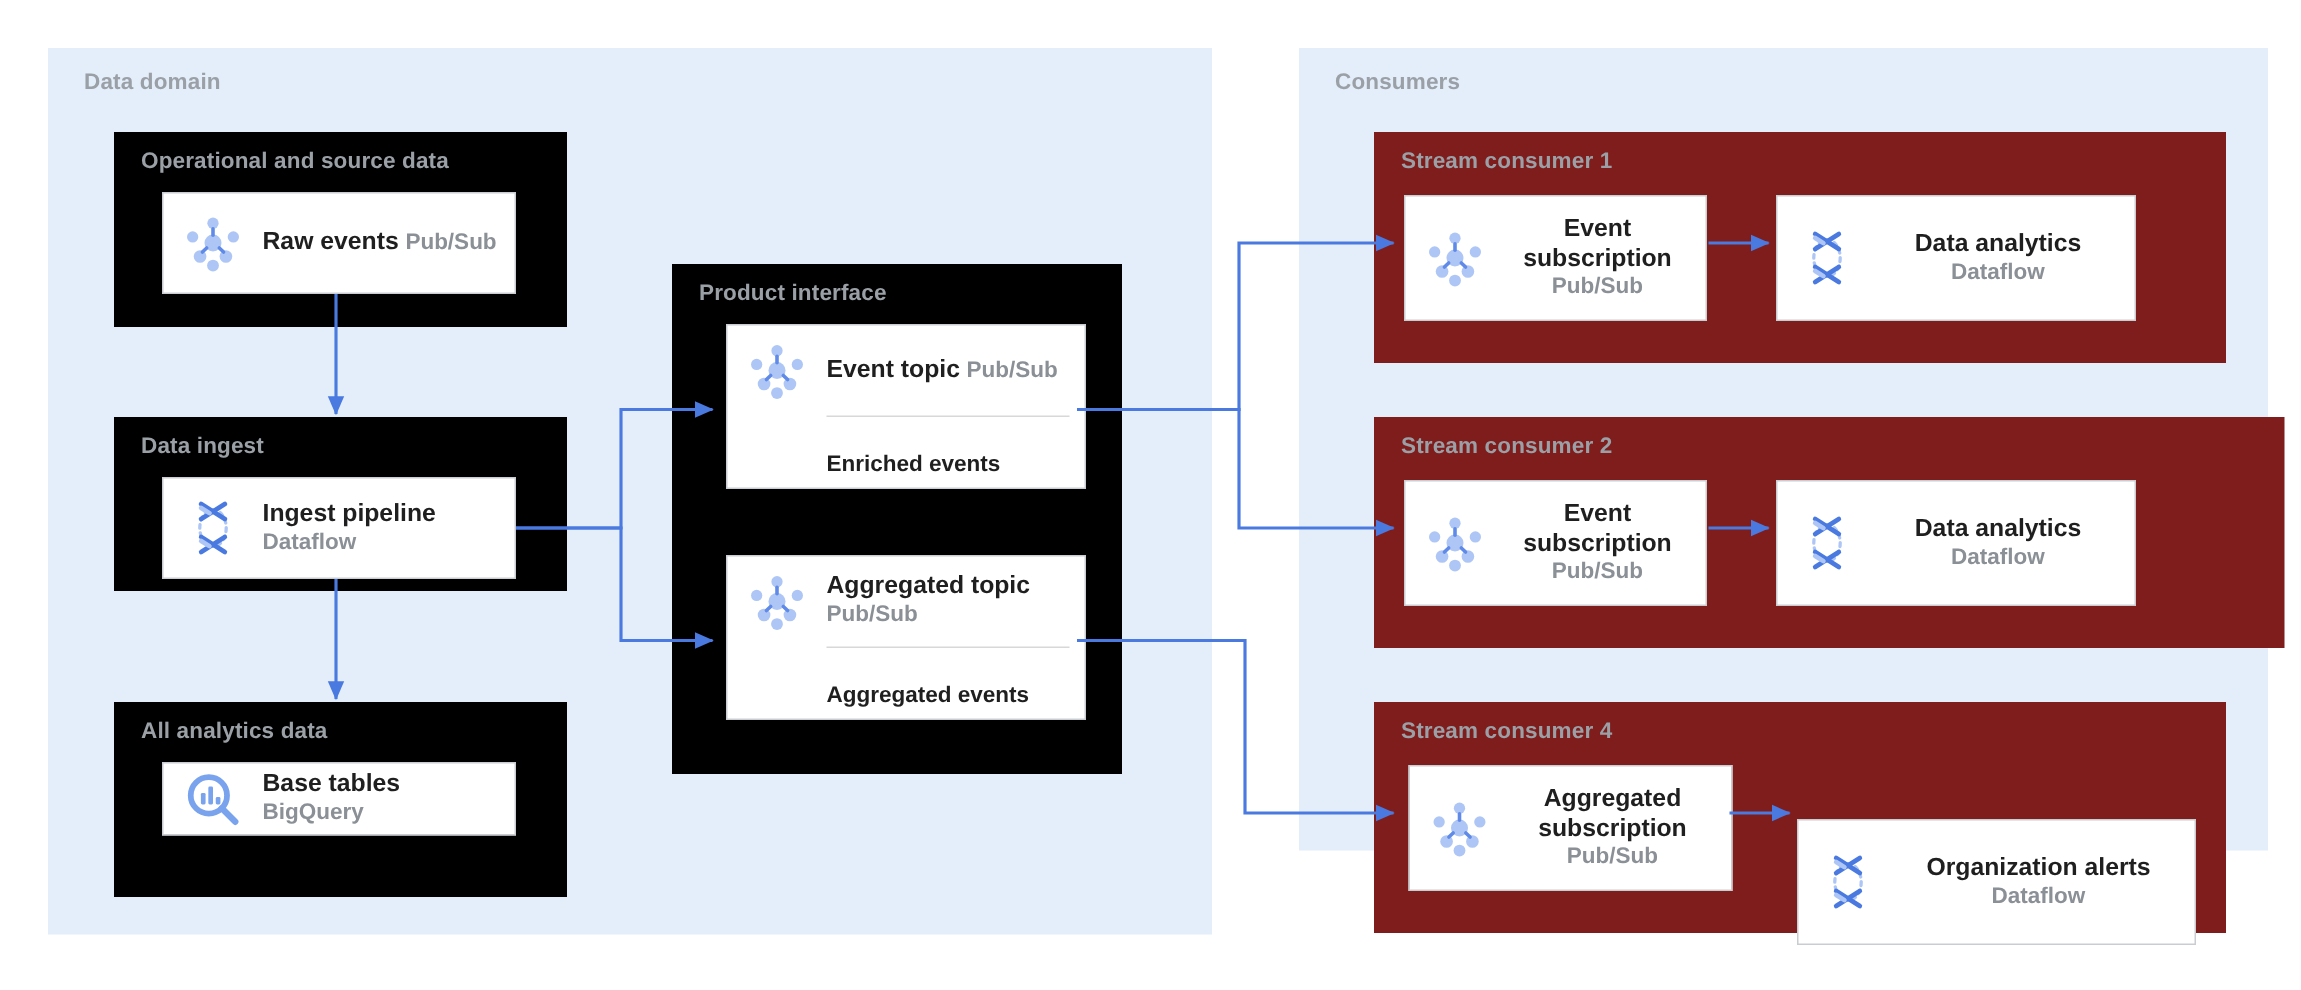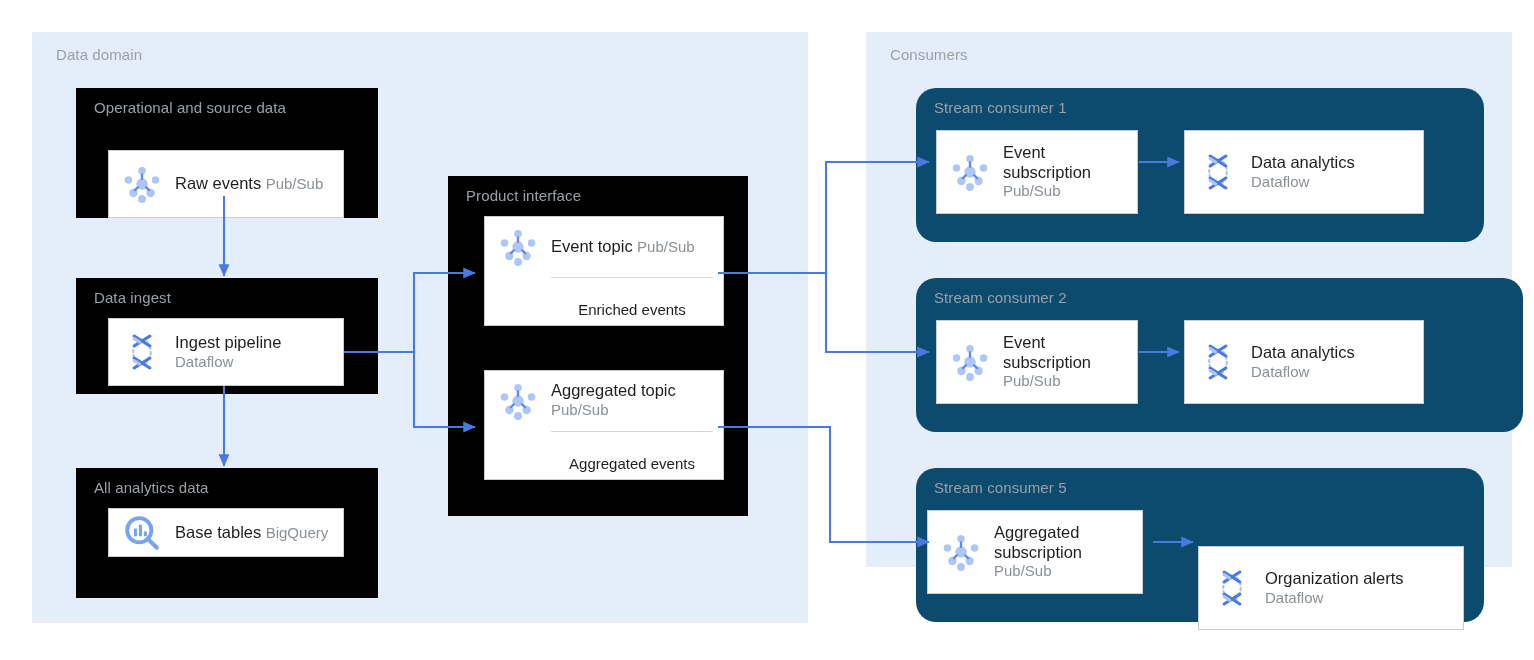--- a/index.html
+++ b/index.html
@@ -19,37 +19,38 @@
     position: absolute;
     left: 0; top: 0;
     width: 1534px;
     height: 660px;
   }
 
   
   .group {
     position: absolute;
     background: #e4eefa;
+    font-weight: bold;
   }
   .group > .group-label {
     position: absolute;
     left: 24px;
     top: 14px;
     font-size: 15px;
     color: #9aa0a6;
     letter-spacing: .1px;
     white-space: nowrap;
   }
 
   
   .subgroup {
     position: absolute;
   }
   .subgroup.yellow { background: #000000; }
-  .subgroup.pink   { background: #0c4a6e; border-radius: 20px; }
+  .subgroup.pink   { background: #7f1d1d; }
   .subgroup > .sub-label {
     position: absolute;
     left: 18px;
     top: 11px;
     font-size: 15px;
     color: #9aa0a6;
     letter-spacing: .1px;
     white-space: nowrap;
   }
 
@@ -89,21 +90,20 @@
   .card-sub {
     font-size: 15px;
     color: #8a9096;
     line-height: 1.25;
     margin-top: 1px;
   }
   .card-extra-wrap {
     margin: 7px 10px 0 66px;
     border-top: 1px solid #d8d8d8;
     padding-top: 23px;
-    text-align: center;
   }
   .card-extra {
     font-size: 15px;
     color: #1f1f1f;
     line-height: 1.2;
   }
 
   
   .edges {
     position: absolute;
@@ -116,21 +116,21 @@
 </head>
 <body>
 
 <div class="canvas">
 
   <div class="group" style="left:32px; top:32px; width:776px; height:591px;">
     <div class="group-label">Data domain</div>
 
     <div class="subgroup yellow" style="left:44px; top:56px; width:302px; height:130px;">
       <div class="sub-label">Operational and source data</div>
-      <div class="card" style="left:32px; top:40px; width:236px; height:68px;margin-top:22px;">
+      <div class="card" style="left:32px; top:40px; width:236px; height:68px;">
         <div class="card-main">
           <span class="card-icon">
             <svg width="44" height="44" viewBox="0 0 48 48">
               <g fill="#aec6f5">
                 <circle cx="24" cy="24" r="6.2"></circle>
                 <circle cx="24" cy="9.6" r="4.1"></circle>
                 <circle cx="9.2" cy="19.6" r="4.1"></circle>
                 <circle cx="38.8" cy="19.6" r="4.1"></circle>
                 <circle cx="14.6" cy="33.8" r="4.6"></circle>
                 <circle cx="33.4" cy="33.8" r="4.6"></circle>
@@ -261,21 +261,21 @@
             <span class="card-sub">Pub/Sub</span>
           </span>
         </div>
         <div class="card-extra-wrap">
           <span class="card-extra">Aggregated events</span>
         </div>
       </div>
     </div>
   </div>
 
-  <div class="group" style="left:866px; top:32px; width:646px; height:535px;">
+  <div class="group" style="left:866px; top:32px; width:646px; height:535px;text-align:center;">
     <div class="group-label">Consumers</div>
 
     <div class="subgroup pink" style="left:50px; top:56px; width:568px; height:154px;">
       <div class="sub-label">Stream consumer 1</div>
       <div class="card" style="left:20px; top:42px; width:202px; height:84px;">
         <div class="card-main">
           <span class="card-icon">
             <svg width="44" height="44" viewBox="0 0 48 48">
               <g fill="#aec6f5">
                 <circle cx="24" cy="24" r="6.2"></circle>
@@ -377,22 +377,22 @@
           </span>
           <span class="card-text">
             <span class="card-title">Data analytics</span>
             <span class="card-sub">Dataflow</span>
           </span>
         </div>
       </div>
     </div>
 
     <div class="subgroup pink" style="left:50px; top:436px; width:568px; height:154px;">
-      <div class="sub-label">Stream consumer 5</div>
-      <div class="card" style="left:11px; top:42px; width:216px; height:84px;">
+      <div class="sub-label">Stream consumer 4</div>
+      <div class="card" style="left:23px; top:42px; width:216px; height:84px;">
         <div class="card-main">
           <span class="card-icon">
             <svg width="44" height="44" viewBox="0 0 48 48">
               <g fill="#aec6f5">
                 <circle cx="24" cy="24" r="6.2"></circle>
                 <circle cx="24" cy="9.6" r="4.1"></circle>
                 <circle cx="9.2" cy="19.6" r="4.1"></circle>
                 <circle cx="38.8" cy="19.6" r="4.1"></circle>
                 <circle cx="14.6" cy="33.8" r="4.6"></circle>
                 <circle cx="33.4" cy="33.8" r="4.6"></circle>

